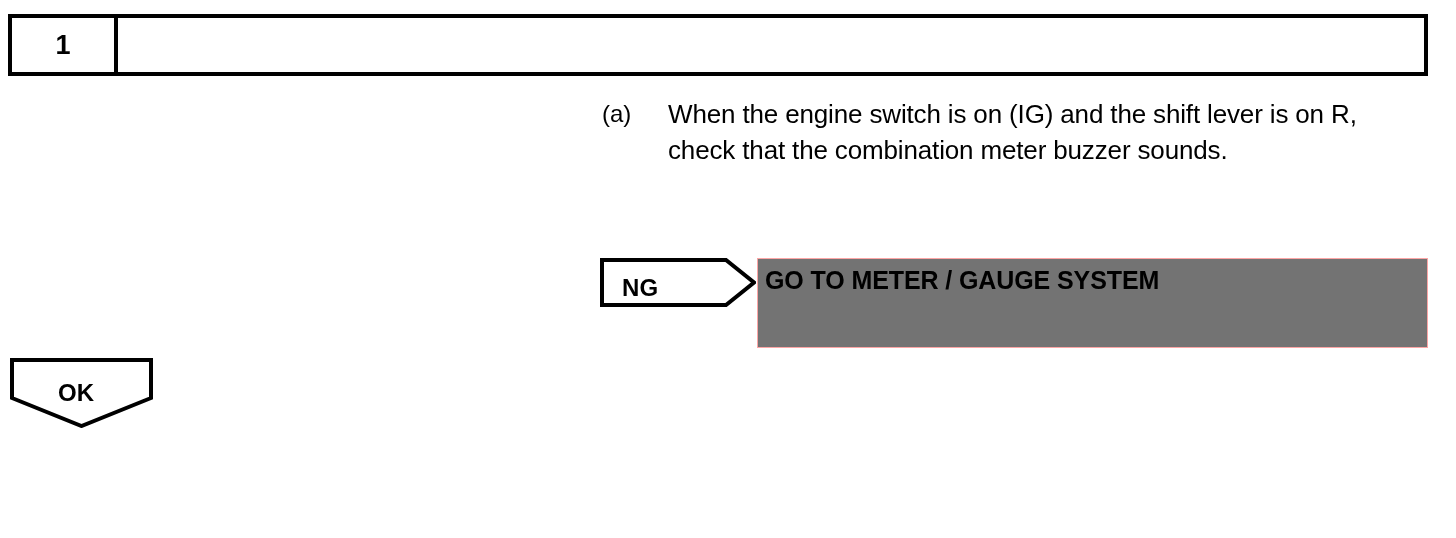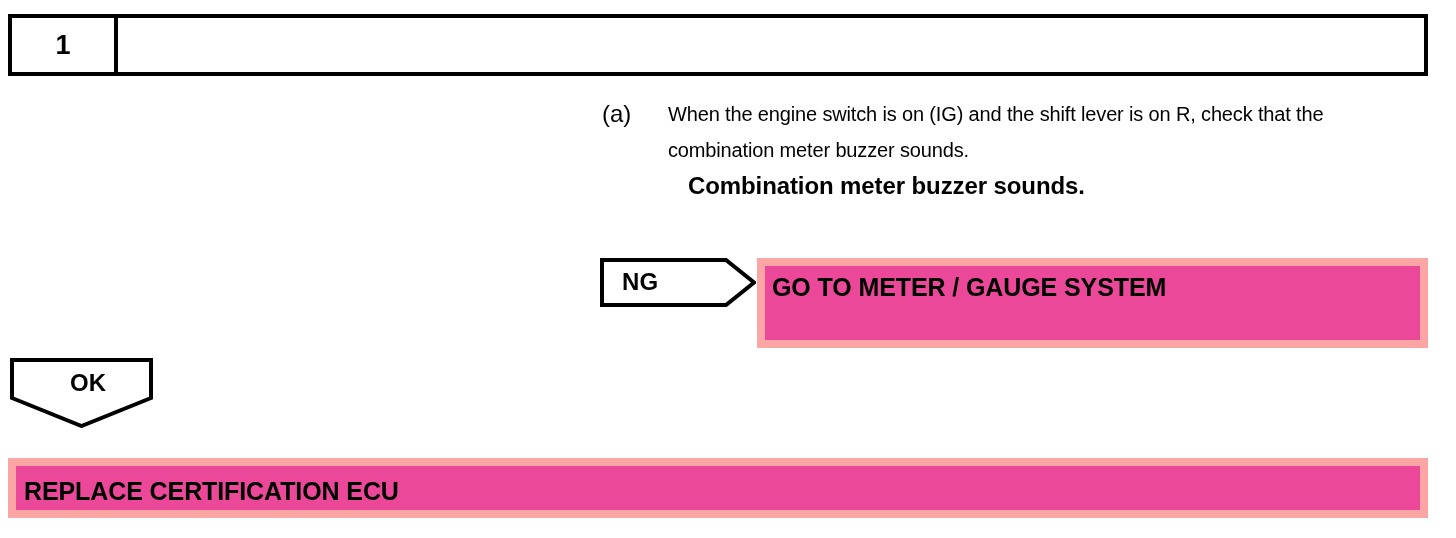--- a/index.html
+++ b/index.html
@@ -71,21 +71,21 @@
     width: 66px;
     flex: 0 0 66px;
     font-size: 24px;
     line-height: 36px;
     font-weight: normal;
   }
   .instruction-body {
     flex: 1 1 auto;
   }
   .instruction-text {
-    font-size: 20px;
+    font-size: 26px;
     line-height: 36px;
     font-weight: normal;
     letter-spacing: -0.15px;
   }
   .ok-label {
     font-size: 24px;
     line-height: 36px;
     font-weight: bold;
     letter-spacing: -0.1px;
   }
@@ -120,34 +120,33 @@
   }
   .judge-label {
     position: absolute;
     font-size: 24px;
     font-weight: bold;
     letter-spacing: 0.2px;
     line-height: 1;
   }
   .judge-label-ng {
     left: 622px;
-    top: 270px;
+    top: 276px;
   }
   .judge-label-ok {
     left: 58px;
-    top: 371px;
-    margin-left: 12px;
+    top: 381px;
   }
 
   
   .result-box {
     position: absolute;
-    border: 8px solid #fca5a5;
-    box-sizing: border-box;
-    background: #ec4899;
+    border: 1px solid #fca5a5;
+    box-sizing: border-box;
+    background: #737373;
   }
   .result-box-goto {
     left: 757px;
     top: 258px;
     width: 671px;   
     height: 90px;
   }
   .result-box-replace {
     left: 8px;
     top: 458px;
@@ -174,21 +173,20 @@
 
   <div class="step-header">
     <div class="step-number-cell">1</div>
   </div>
 
   <div class="instruction-block">
     <div class="instruction-row">
       <div class="instruction-marker">(a)</div>
       <div class="instruction-body">
         <div class="instruction-text">When the engine switch is on (IG) and the shift lever is on R, check that the combination meter buzzer sounds.</div>
-        <div class="ok-criteria">Combination meter buzzer sounds.</div>
       </div>
     </div>
   </div>
 
   <div class="judge-arrow-right">
     <svg viewBox="0 0 156 49" preserveAspectRatio="none">
       <polygon points="2,2 126,2 154,24.5 126,47 2,47" fill="#ffffff" stroke="#000000" stroke-width="4" stroke-linejoin="miter"></polygon>
     </svg>
   </div>
   <div class="judge-label judge-label-ng">NG</div>
@@ -197,17 +195,14 @@
     <div class="result-text">GO TO METER / GAUGE SYSTEM</div>
   </div>
 
   <div class="judge-arrow-down">
     <svg viewBox="0 0 143 70" preserveAspectRatio="none">
       <polygon points="2,2 141,2 141,40 71.5,68 2,40" fill="#ffffff" stroke="#000000" stroke-width="4" stroke-linejoin="miter"></polygon>
     </svg>
   </div>
   <div class="judge-label judge-label-ok">OK</div>
 
-  <div class="result-box result-box-replace">
-    <div class="result-text">REPLACE CERTIFICATION ECU</div>
-  </div>
 
 </div>
 
 </body></html>

